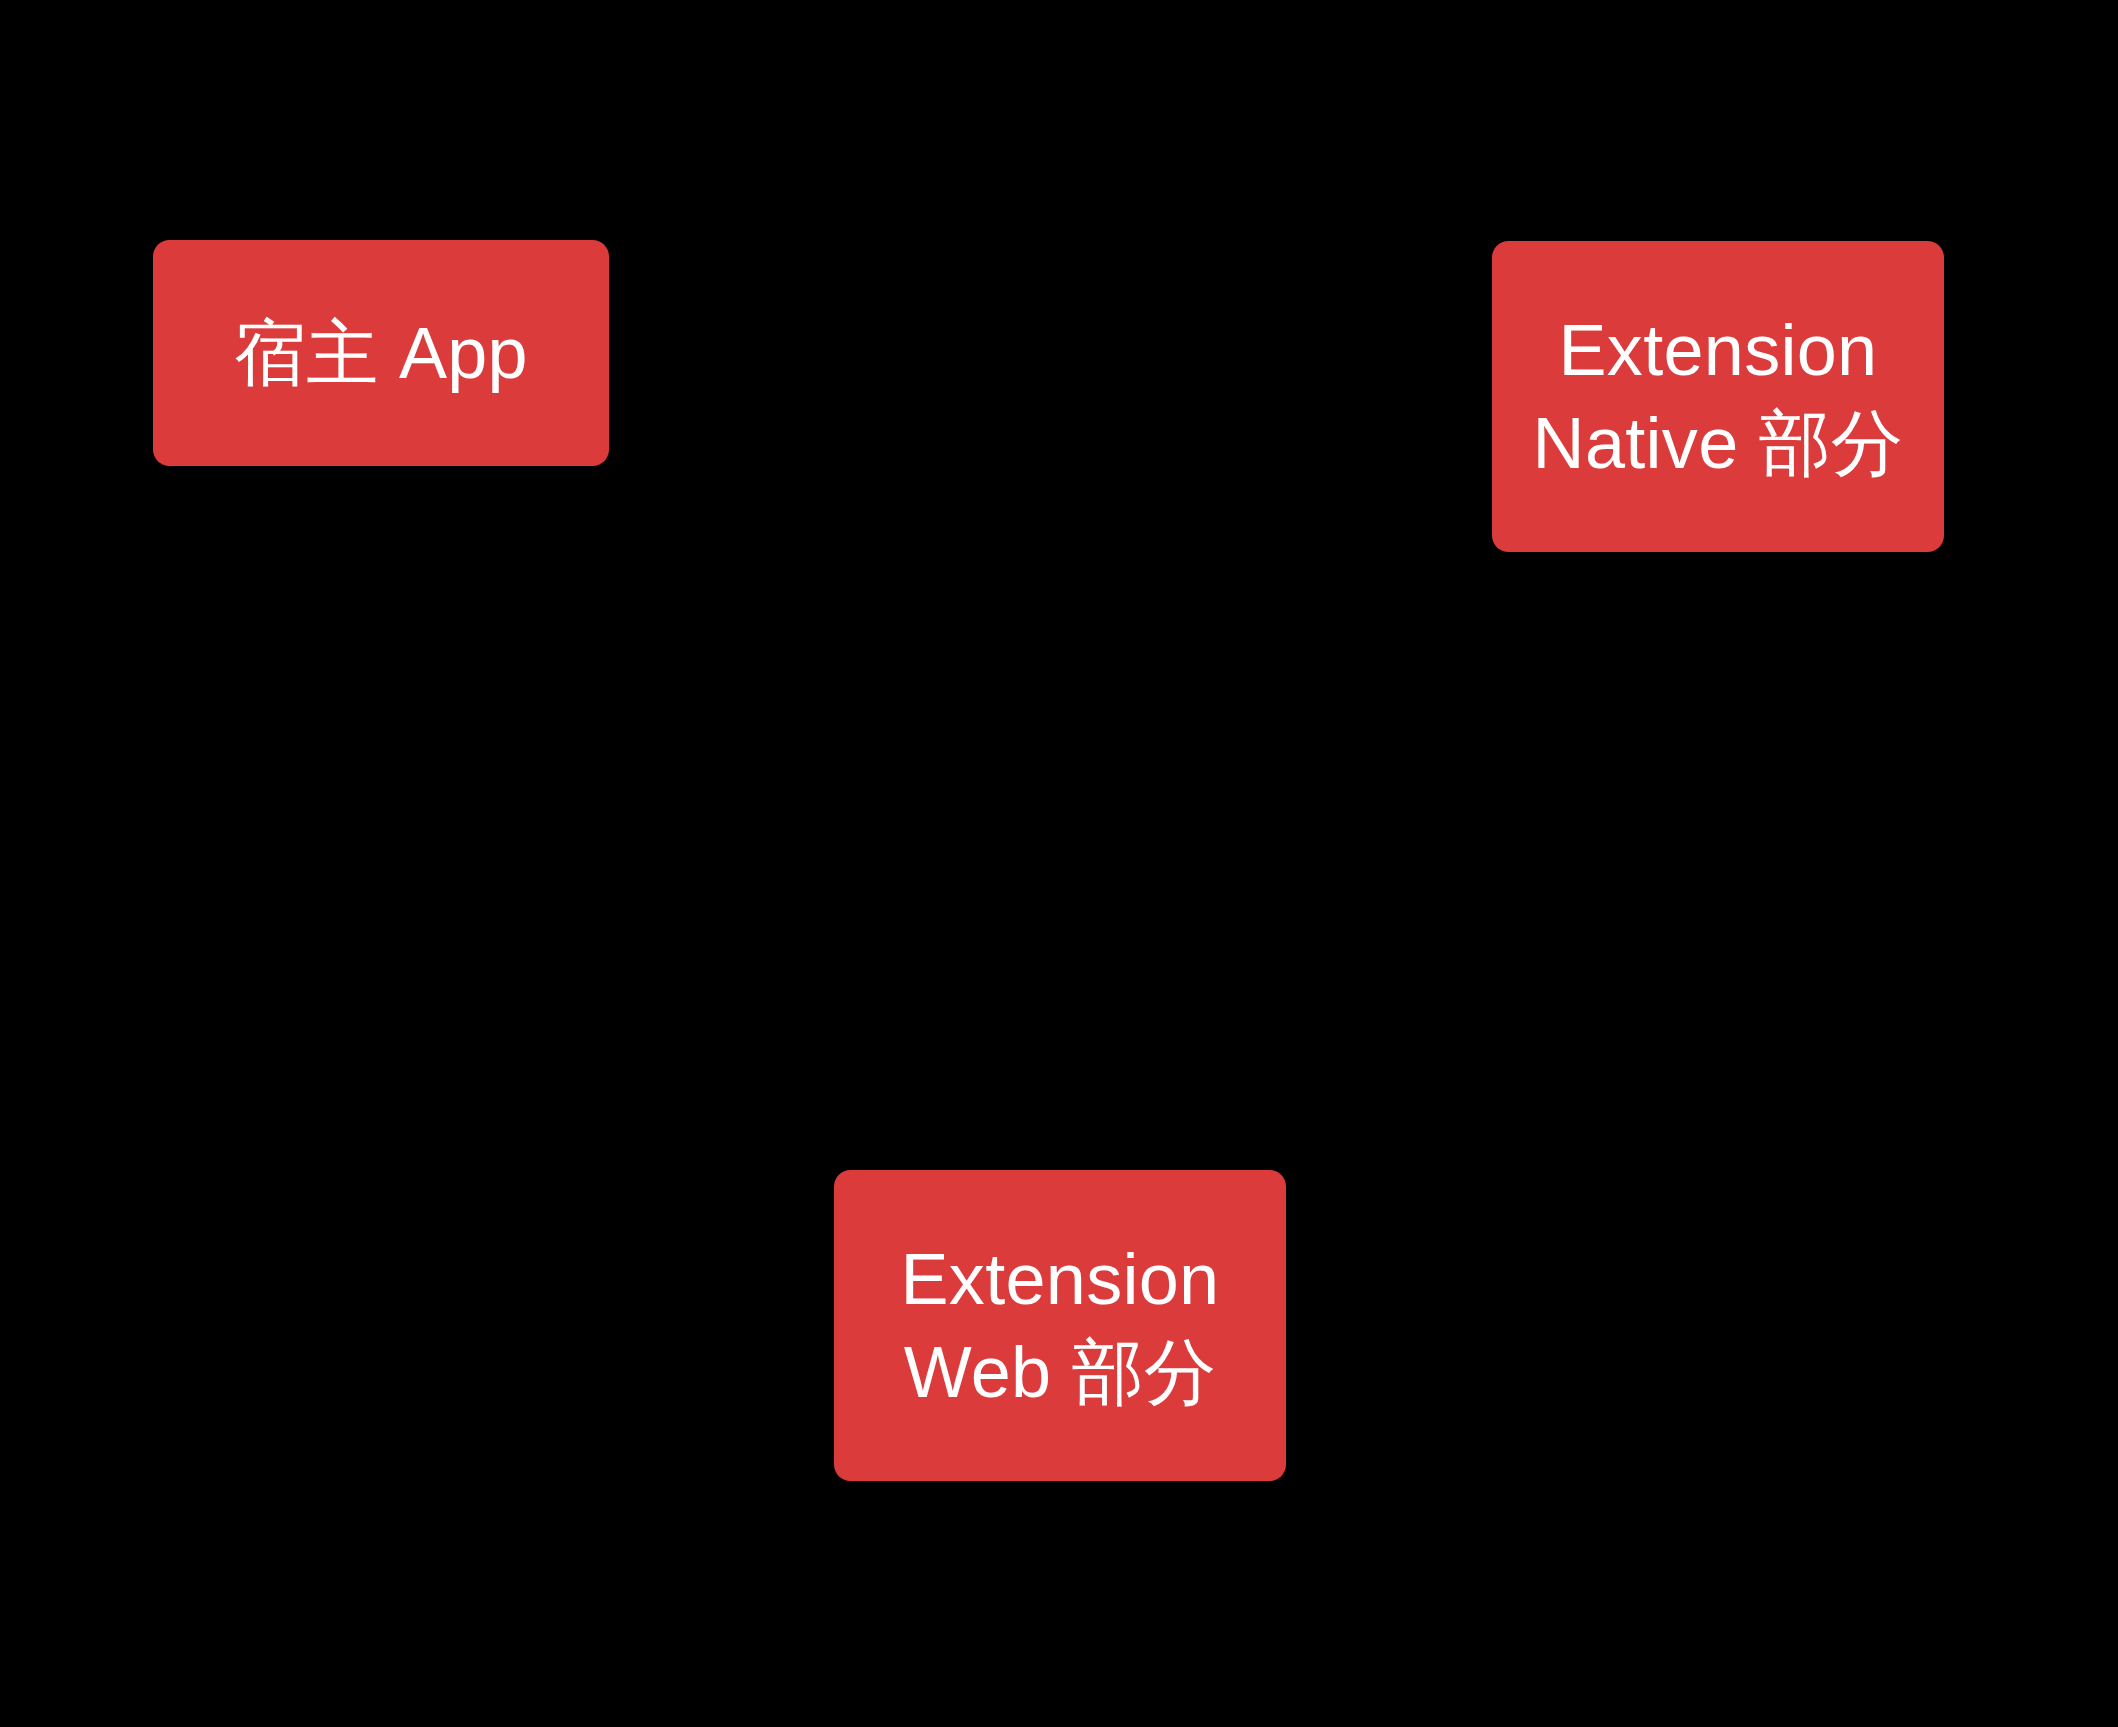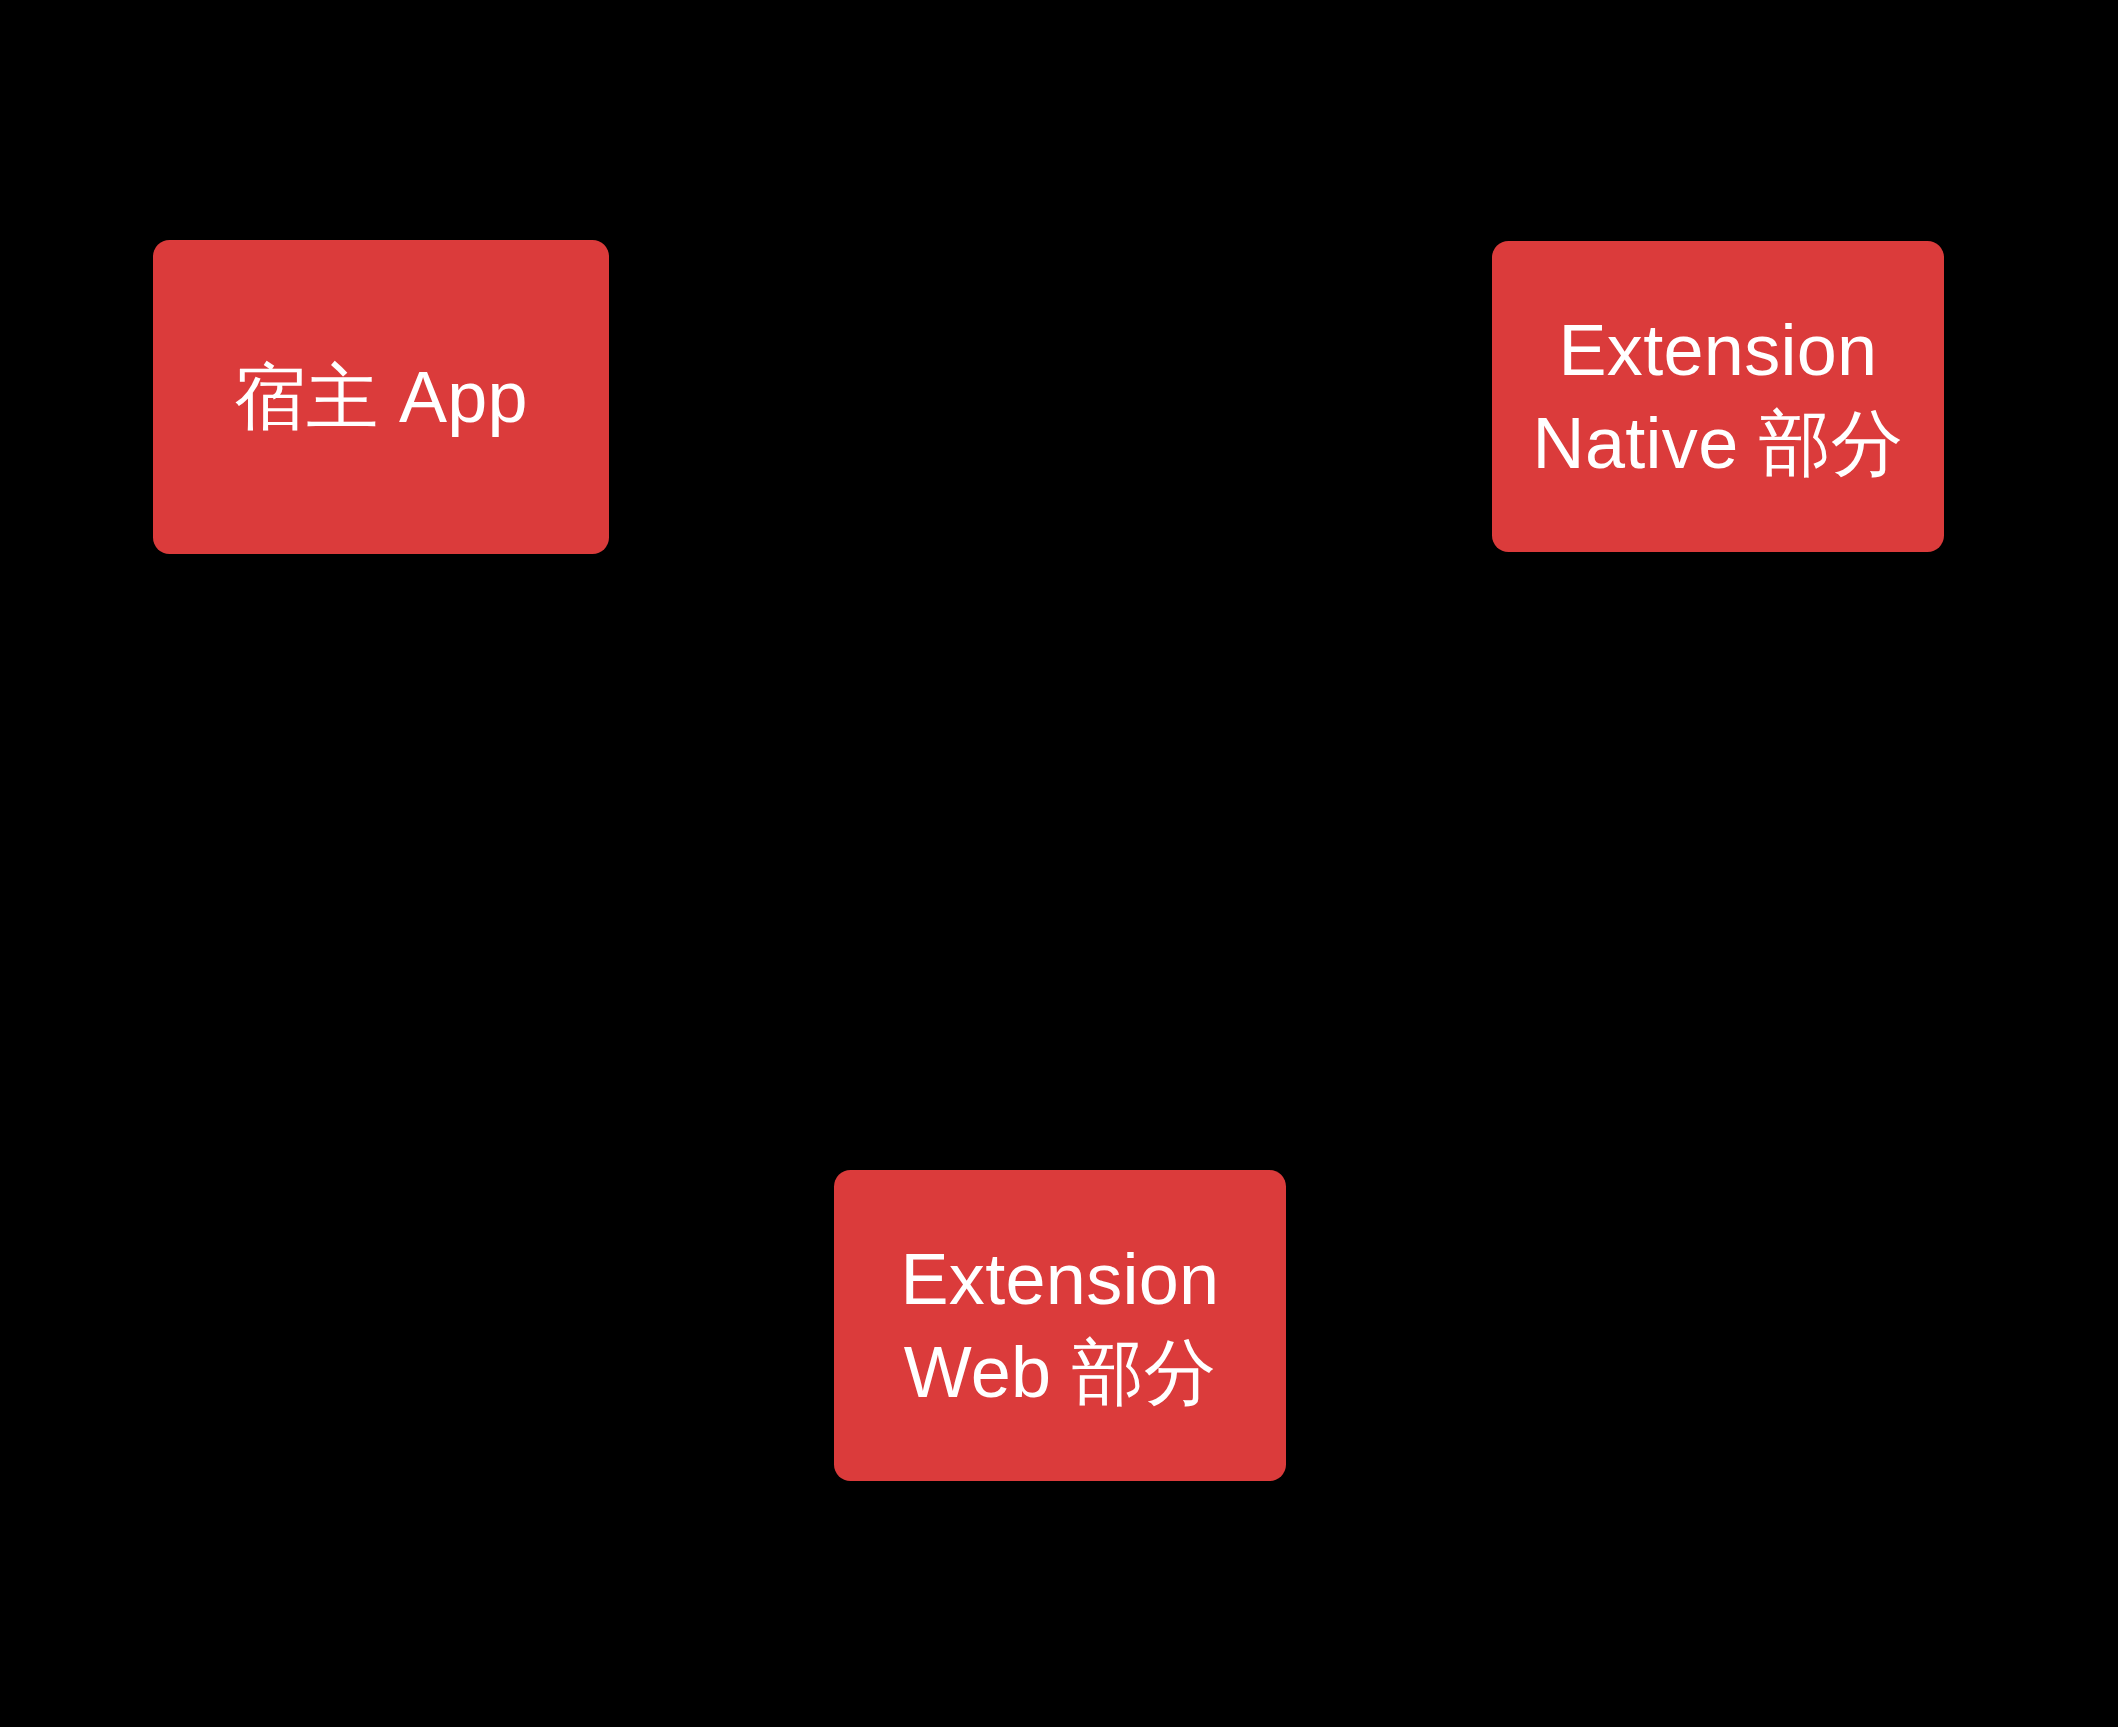--- a/index.html
+++ b/index.html
@@ -37,21 +37,21 @@
     font-weight: 400;
     letter-spacing: 0.3px;
     padding: 0 13.2px;
     white-space: pre-line;
   }
   
   #node-host-app {
     left: 153px;
     top: 240px;
     width: 456px;
-    height: 314px;
+    height: 226px;
   }
   
   #node-extension-native {
     left: 1492px;
     top: 241px;
     width: 452px;
     height: 311px;
   }
   
   #node-extension-web {

